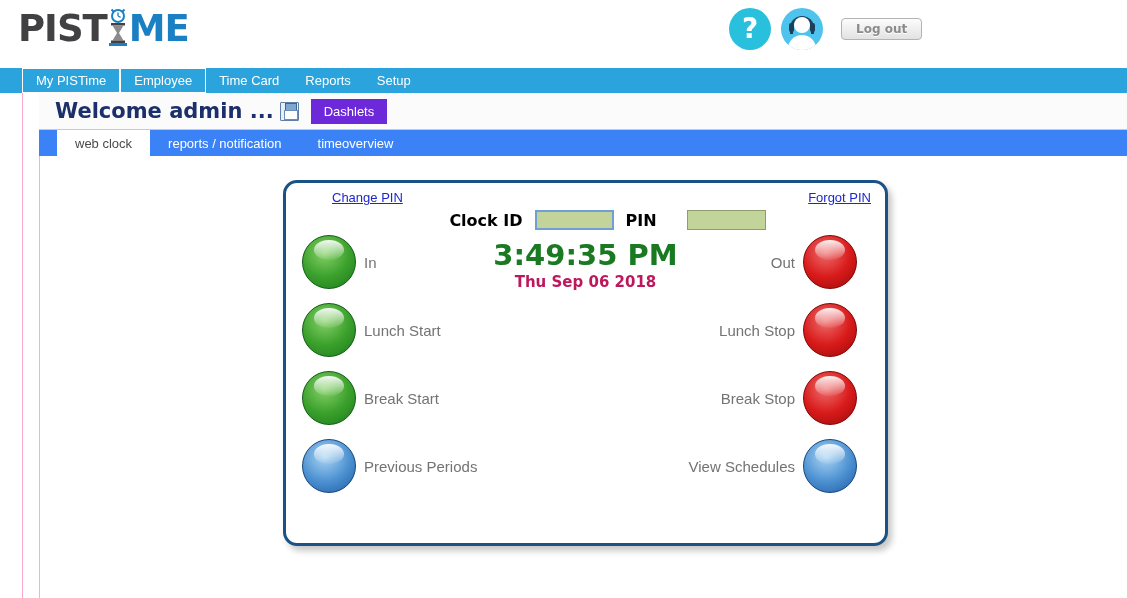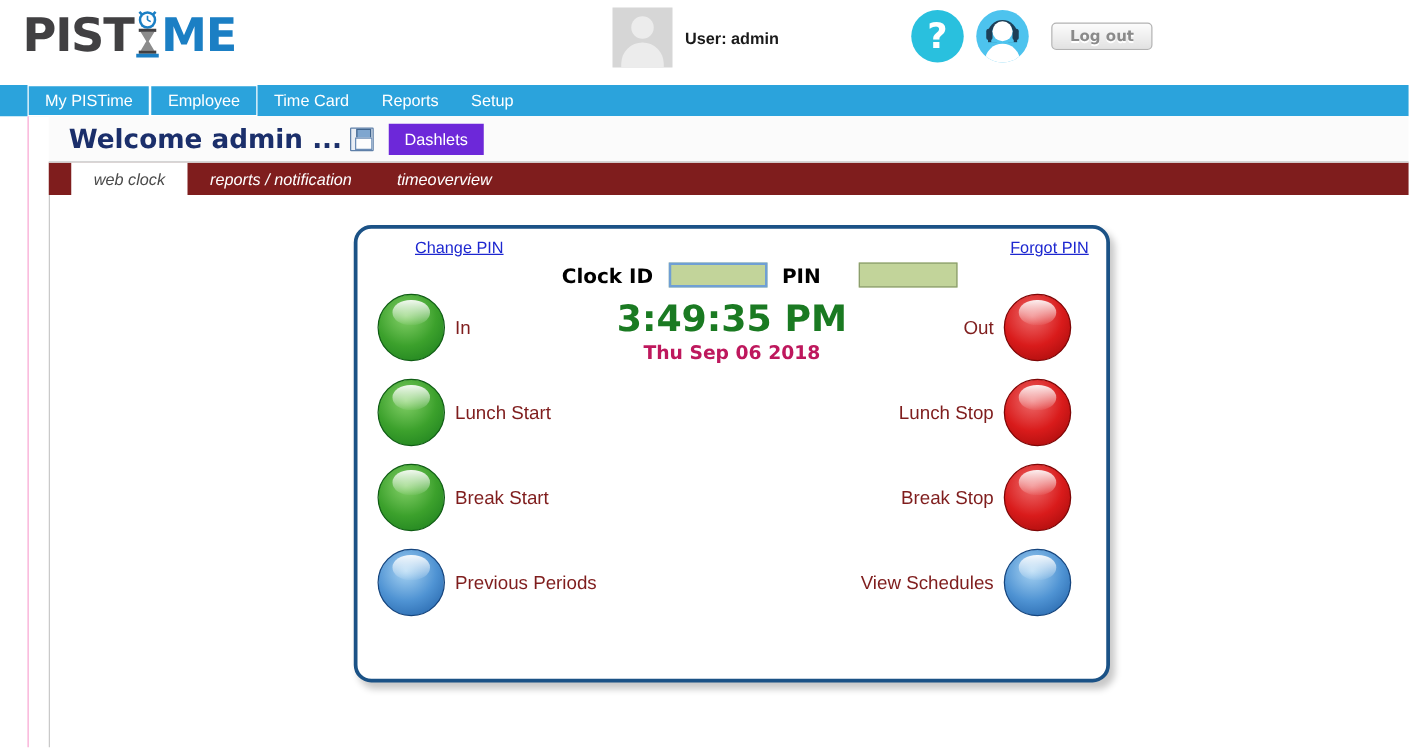--- a/index.html
+++ b/index.html
@@ -145,24 +145,23 @@
   }
   #dashlets-btn {
     margin-left: 12px;
     background: #6d28d9; color: #ffffff;
     font-size: 13px; padding: 5px 13px;
     white-space: nowrap;
   }
 
   #tabbar {
     margin-left: 16px;
-    height: 26px; background: #7f1d1d;
+    height: 26px; background: #3b82f6;
     display: flex; align-items: stretch;
     padding-left: 18px;
-    font-style: italic;
   }
   .tab {
     font-size: 13px; color: #ffffff;
     display: flex; align-items: center;
     padding: 0 18px;
     white-space: nowrap;
   }
   .tab.active {
     background: #ffffff; color: #4a4a4a;
   }
@@ -262,21 +261,21 @@
   }
   .orb-red {
     background: radial-gradient(circle at 42% 32%, #ee6d6d 0%, #d91b1b 52%, #9c0808 100%);
     border: 1px solid #7e0606;
   }
   .orb-blue {
     background: radial-gradient(circle at 42% 32%, #a9d4f3 0%, #4f93d3 52%, #1d5ca3 100%);
     border: 1px solid #15457e;
   }
   .orb-label {
-    font-size: 15px; color: #7f1d1d;
+    font-size: 15px; color: #737373;
     white-space: nowrap;
   }
   .side-left .orb-label  { margin-left: 8px; }
   .side-right .orb-label { margin-right: 8px; }
 </style>
 </head>
 <body>
 
 <div id="header">
 
@@ -288,24 +287,20 @@
            <path d="M11 8 L11 4.5 M11 8 L13.6 9.3" stroke="#1b7fc4" stroke-width="1.3" fill="none"></path>
            <path d="M4.5 1.5 L7 4 M17.5 1.5 L15 4" stroke="#1b7fc4" stroke-width="2"></path>
            <rect x="4" y="15" width="14" height="2.5" fill="#414042"></rect>
            <path d="M5.5 17.5 L16.5 17.5 L12 25 L16.5 32.5 L5.5 32.5 L10 25 Z" fill="#8c8c8c"></path>
            <rect x="4" y="32.5" width="14" height="2.5" fill="#414042"></rect>
            <rect x="2" y="35" width="18" height="3" fill="#1b7fc4"></rect>
          </svg><span class="logo-blue">ME</span>
     </span>
   </div>
 
-  <div id="user-block">
-    <div id="avatar"></div>
-    <div id="user-label">User: admin</div>
-  </div>
 
   <div id="header-icons">
     <div id="help-icon" class="circ-icon">
       <span>?</span>
     </div>
     <div id="support-icon" class="circ-icon">
       <div class="sup-band"></div>
       <div class="sup-ear-l"></div>
       <div class="sup-ear-r"></div>
       <div class="sup-head"></div>

